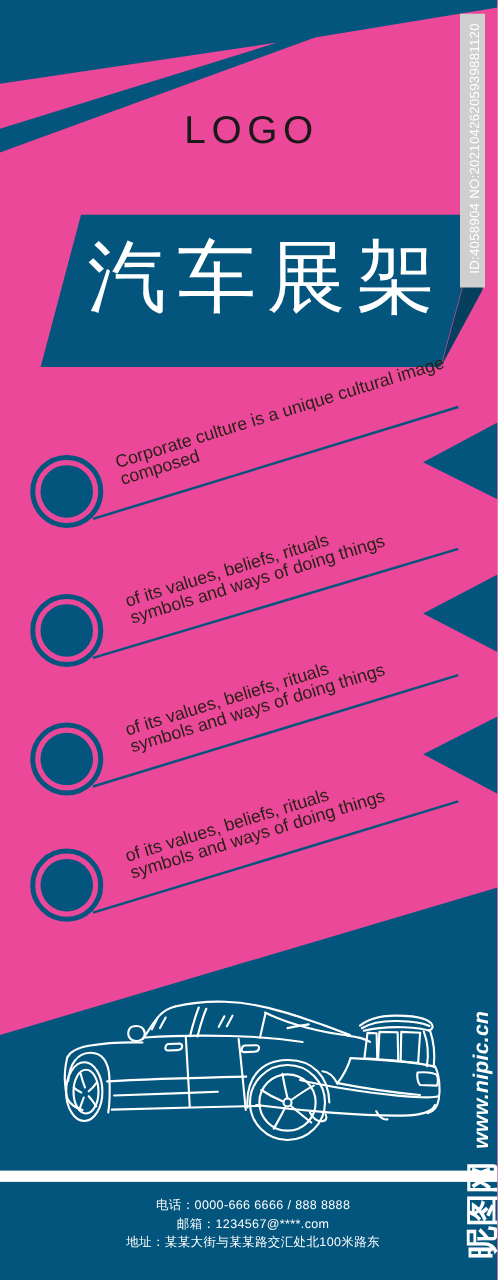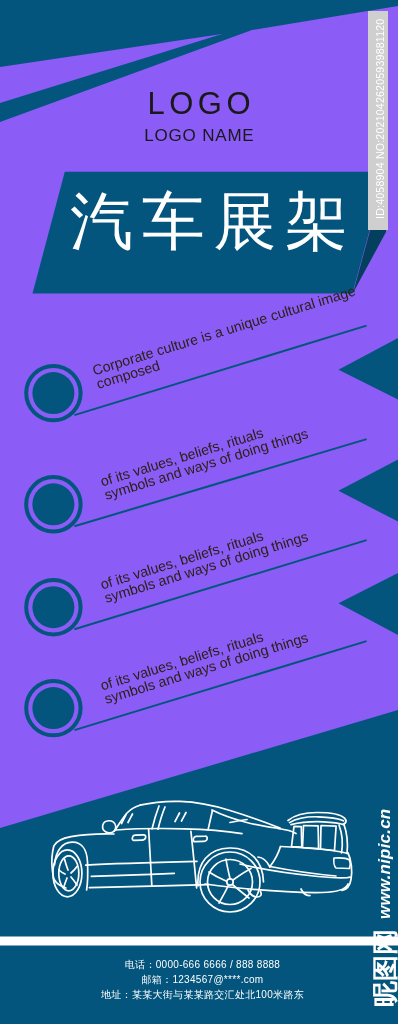--- a/index.html
+++ b/index.html
@@ -1,19 +1,19 @@
 <!DOCTYPE html>
 <html><head>
 <meta charset="utf-8">
 <title>Poster</title>
 <style>
   html,body{margin:0;padding:0;}
   body{width:398px;height:1024px;overflow:hidden;background:#ffffff;
        font-family:"Liberation Sans",sans-serif;}
-  #poster{position:relative;width:398px;height:1024px;overflow:hidden;background:#8b5cf6;}
+  #poster{position:relative;width:398px;height:1024px;overflow:hidden;background:#ec4899;}
   svg{display:block;}
   #bg{position:absolute;left:0;top:0;width:398px;height:1024px;}
   .logo-main{position:absolute;left:0;top:88px;width:398px;text-align:center;
      font-size:31px;letter-spacing:4.5px;text-indent:4.5px;color:#191919;line-height:1;}
   .logo-sub{position:absolute;left:0;top:127px;width:398px;text-align:center;
      font-size:17px;letter-spacing:0.8px;text-indent:0.8px;color:#191919;line-height:1;}
   .banner-text{position:absolute;left:70px;top:195px;font-size:63px;color:#fff;
      letter-spacing:8.7px;line-height:1;white-space:nowrap;font-family:Liberation Mono, monospace;}
   .bullet{position:absolute;color:#2b2118;font-size:14.2px;line-height:13.6px;
      transform-origin:0 0;white-space:nowrap;letter-spacing:0px;}
@@ -157,21 +157,20 @@
 
       <path d="M230,822.5 C237,821 243,820 247,819.5"></path>
 
       <path d="M54.2,879.5 C56.5,883.5 61,886.5 66,888"></path>
     </g>
 
     <rect x="0" y="936.5" width="398" height="9" fill="#ffffff"></rect>
   </svg>
 
   <div class="logo-main">LOGO</div>
-  <div class="logo-sub">LOGO NAME</div>
   <div class="banner-text">汽车展架</div>
 
   <div class="bullet" style="left:91px;top:365px;transform:rotate(-17.05deg)">
     <div>Corporate culture is a unique cultural image</div>
     <div>composed</div>
   </div>
   <div class="bullet" style="left:99px;top:476px;transform:rotate(-17.05deg)">
     <div>of its values, beliefs, rituals</div>
     <div>symbols and ways of doing things</div>
   </div>

